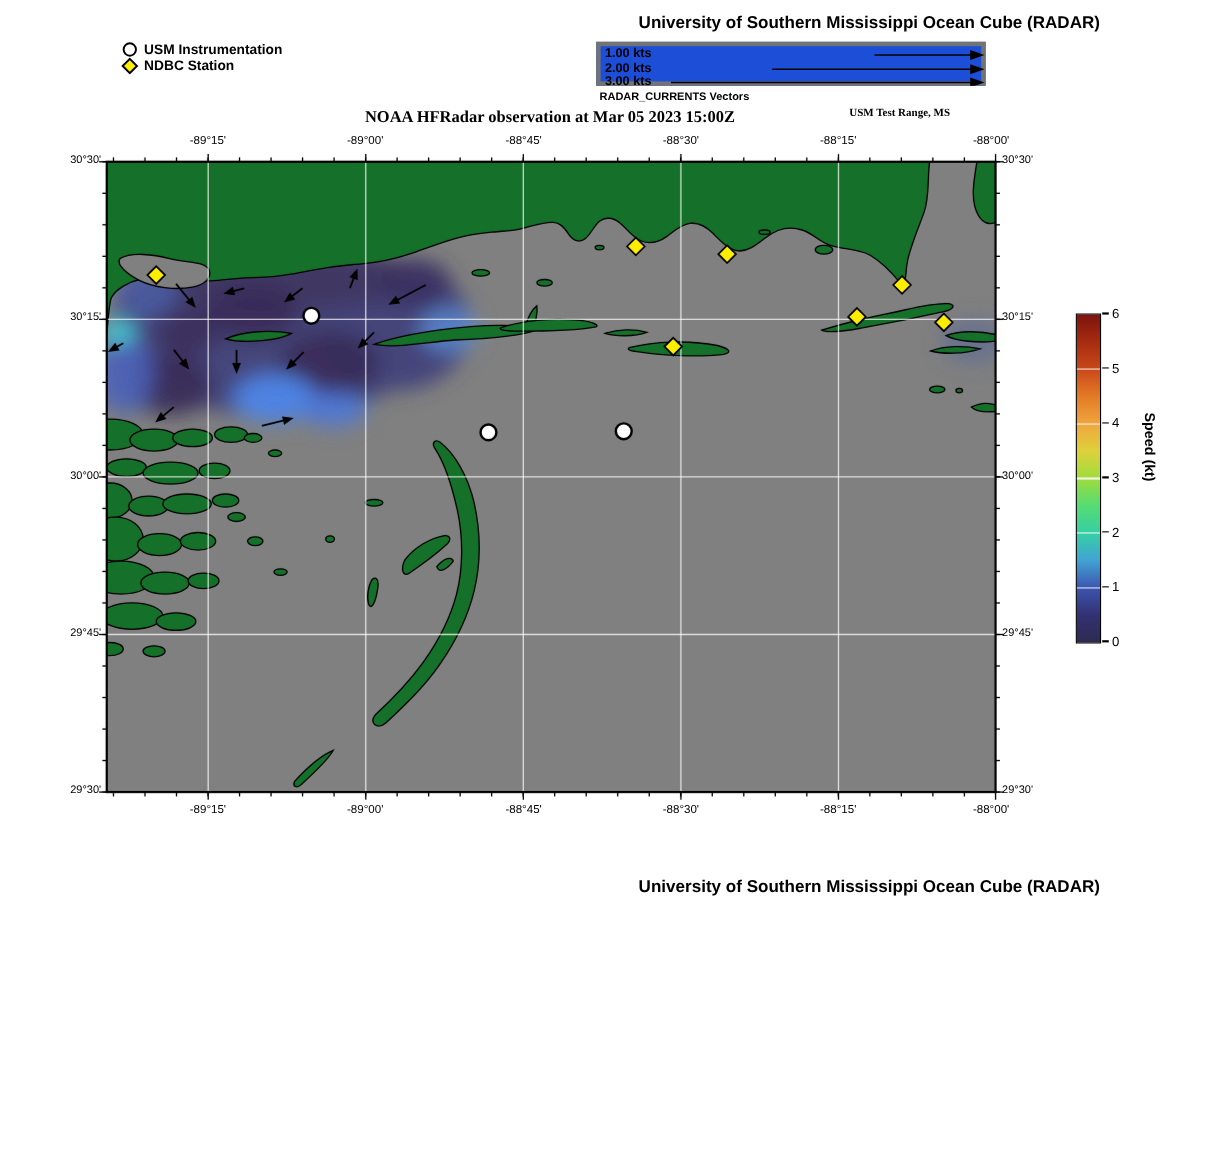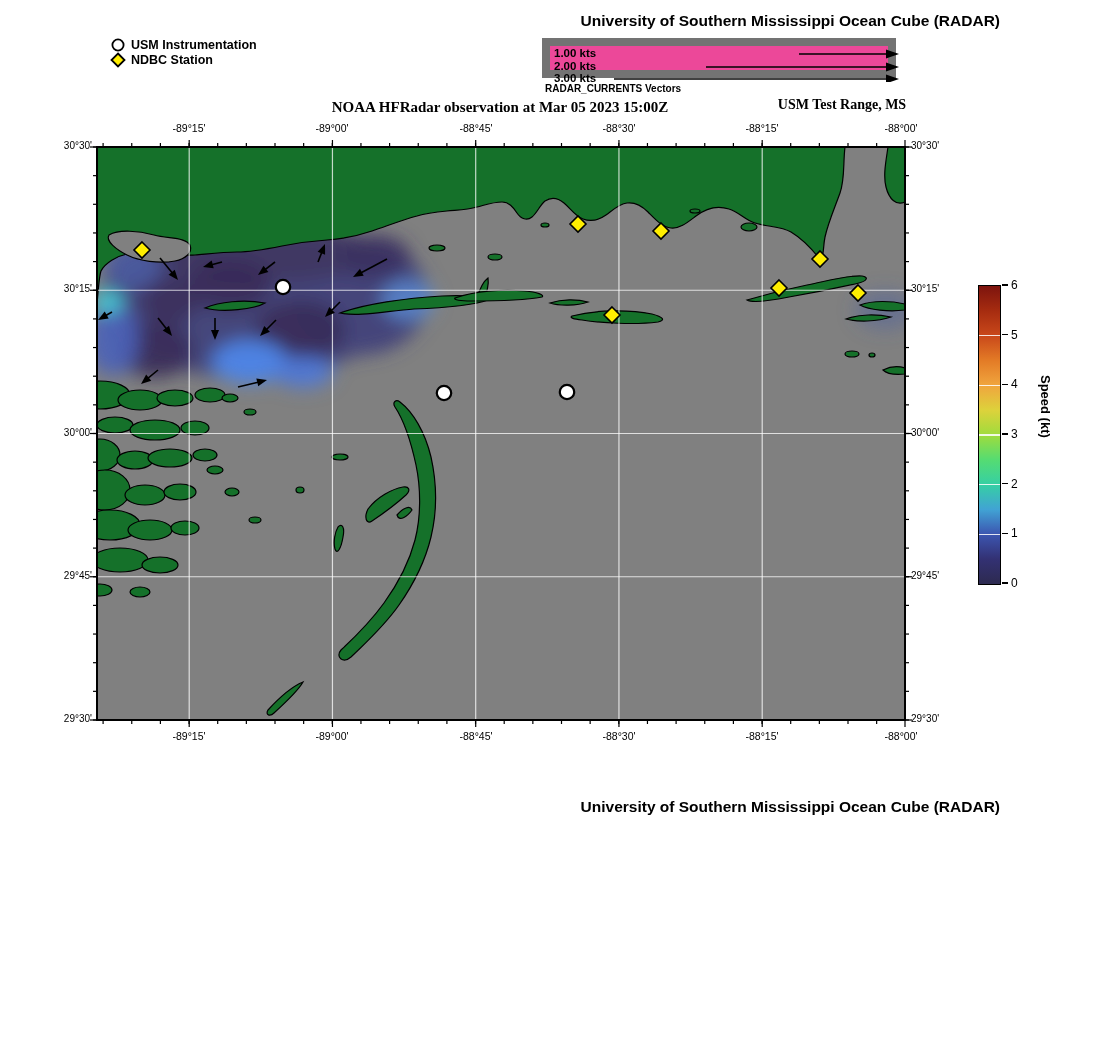--- a/index.html
+++ b/index.html
@@ -2,27 +2,27 @@
 <html style="--land: #15712a; --water: #808080; --grid: #ffffff; --ndbc-marker: #ffee00; --usm-marker: #ffffff; --vector: #000000;"><head>
 <meta charset="utf-8">
 <style>
   html,body{margin:0;padding:0;}
   body{width:1100px;height:1050px;background:#ffffff;position:relative;overflow:hidden;
        font-family:"Liberation Sans",sans-serif;color:#000;}
   .abs{position:absolute;}
   .fig-title{left:0;top:12;width:1000px;text-align:right;font-size:15.5px;font-weight:bold;}
   .fig-title.bottom{top:798px;}
   .legend-item{display:flex;align-items:center;gap:4px;font-size:12.5px;font-weight:bold;height:15px;}
-  .vecbox{left:542px;top:38px;width:354px;height:40px;border:8px solid #737373;box-sizing:border-box;background:#ec4899;}
+  .vecbox{left:542px;top:38px;width:354px;height:40px;border:4px solid #737373;box-sizing:border-box;background:#1d4ed8;}
   .vecrow-label{position:absolute;left:4px;font-size:11.5px;font-weight:bold;line-height:13px;}
   .vec-caption{left:545px;top:83px;font-size:10px;font-weight:bold;}
   .subtitle{left:0;top:99px;width:1000px;text-align:center;font-family:"Liberation Serif",serif;
             font-size:15px;font-weight:bold;}
-  .range-label{left:772px;top:97px;width:140px;text-align:center;font-family:"Liberation Serif",serif;
-            font-size:14px;font-weight:bold;}
+  .range-label{left:772px;top:97px;width:140px;text-align:left;font-family:"Liberation Serif",serif;
+            font-size:10px;font-weight:bold;}
   .xt{position:absolute;transform:translateX(-50%);font-size:10.5px;white-space:nowrap;}
   .yt{position:absolute;font-size:10px;white-space:nowrap;}
   .yt.left{width:54px;text-align:right;}
   .cbar{left:978px;top:285px;width:21px;height:298px;border:1.5px solid #000;}
   .cb-line{position:absolute;left:0;width:100%;height:1.5px;background:rgba(255,255,255,0.85);}
   .cb-tick{position:absolute;width:6px;height:1.5px;background:#000;left:1002px;}
   .cb-lab{position:absolute;left:1011px;font-size:12px;}
   .cb-title{left:1038px;top:375px;height:120px;writing-mode:vertical-rl;font-size:13px;font-weight:bold;}
   .land{fill:var(--land,#15712a);stroke:#000;stroke-width:1.2;}
   .waterfill{fill:var(--water,#808080);stroke:#000;stroke-width:1.2;}

